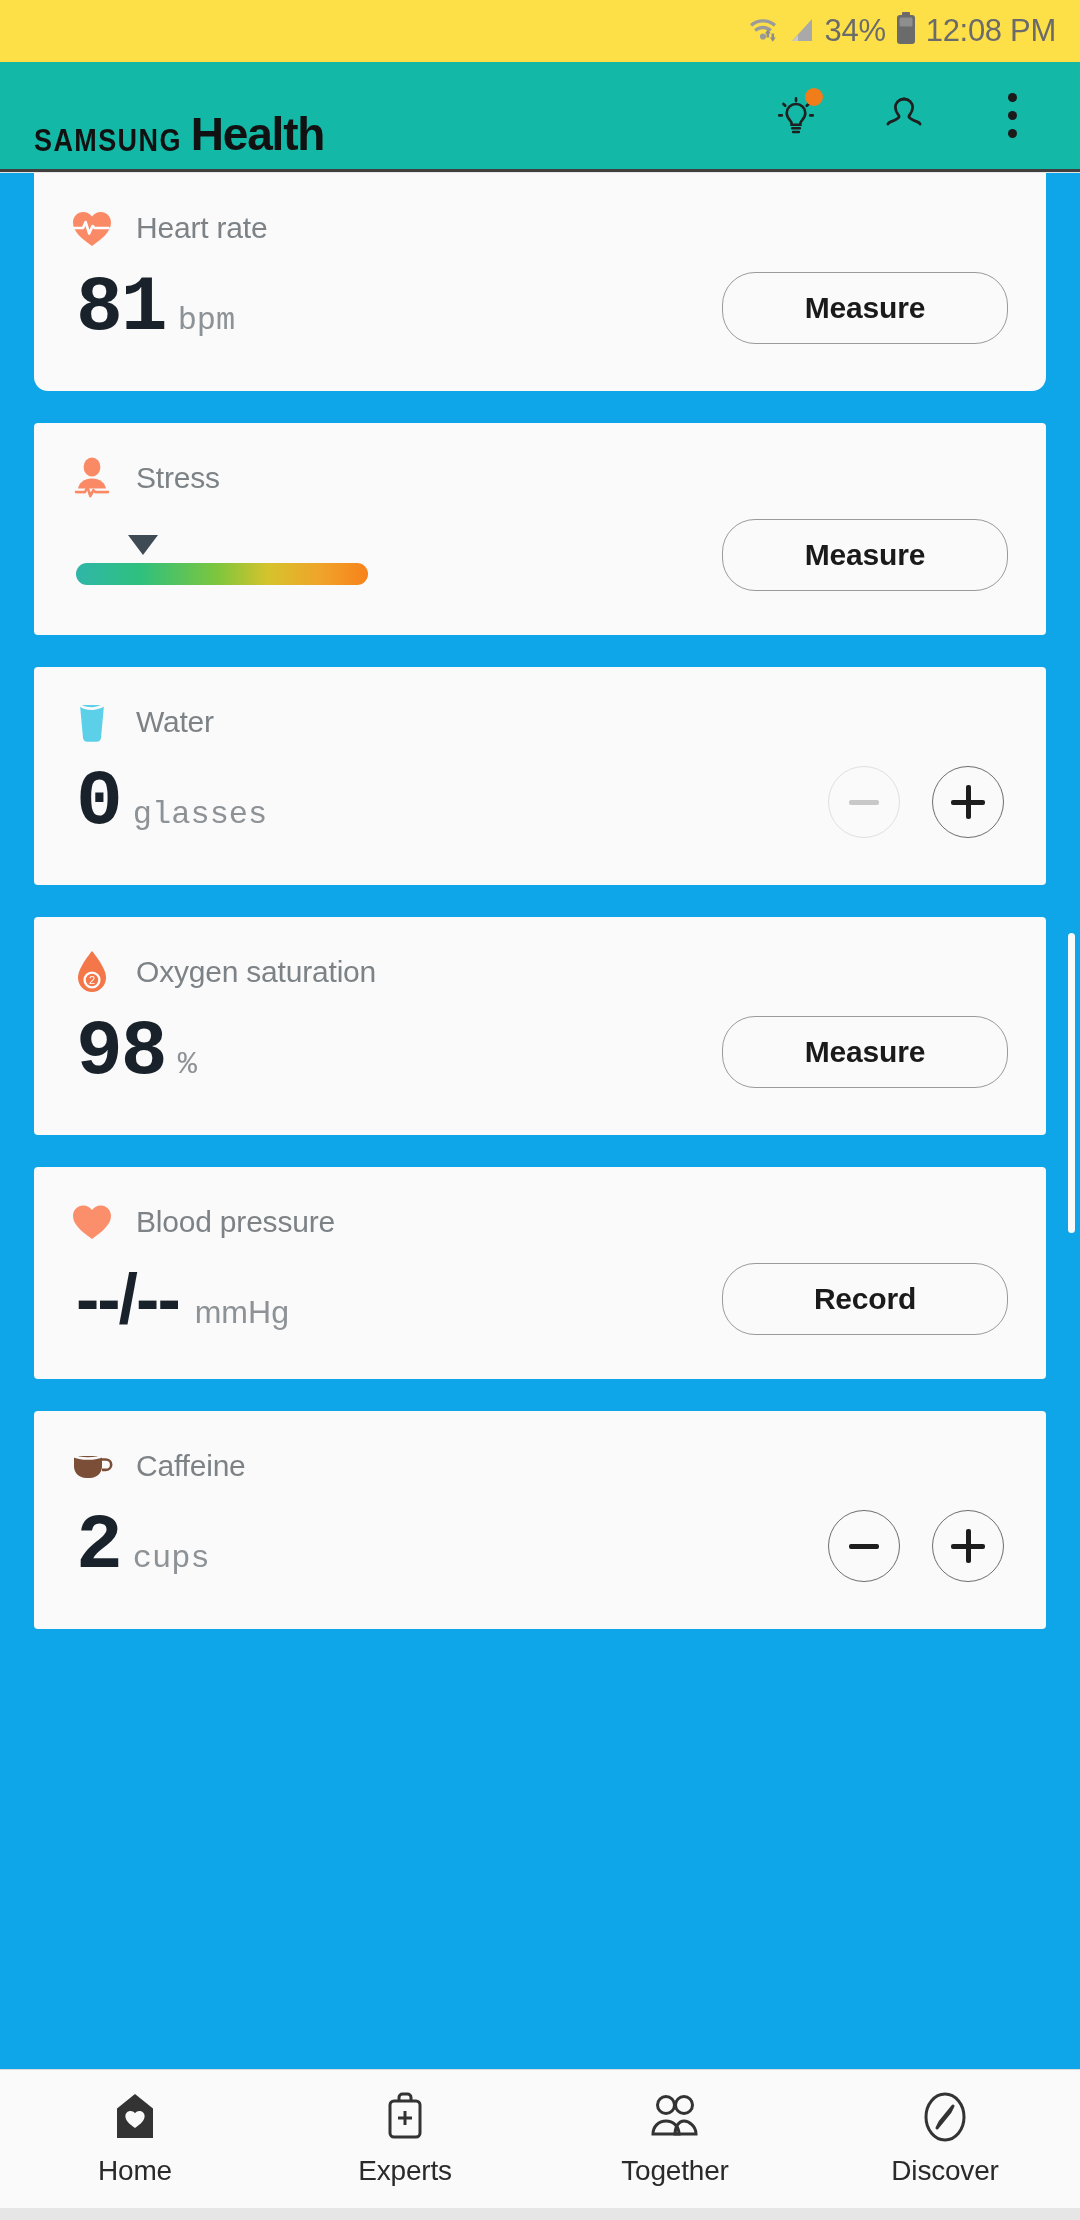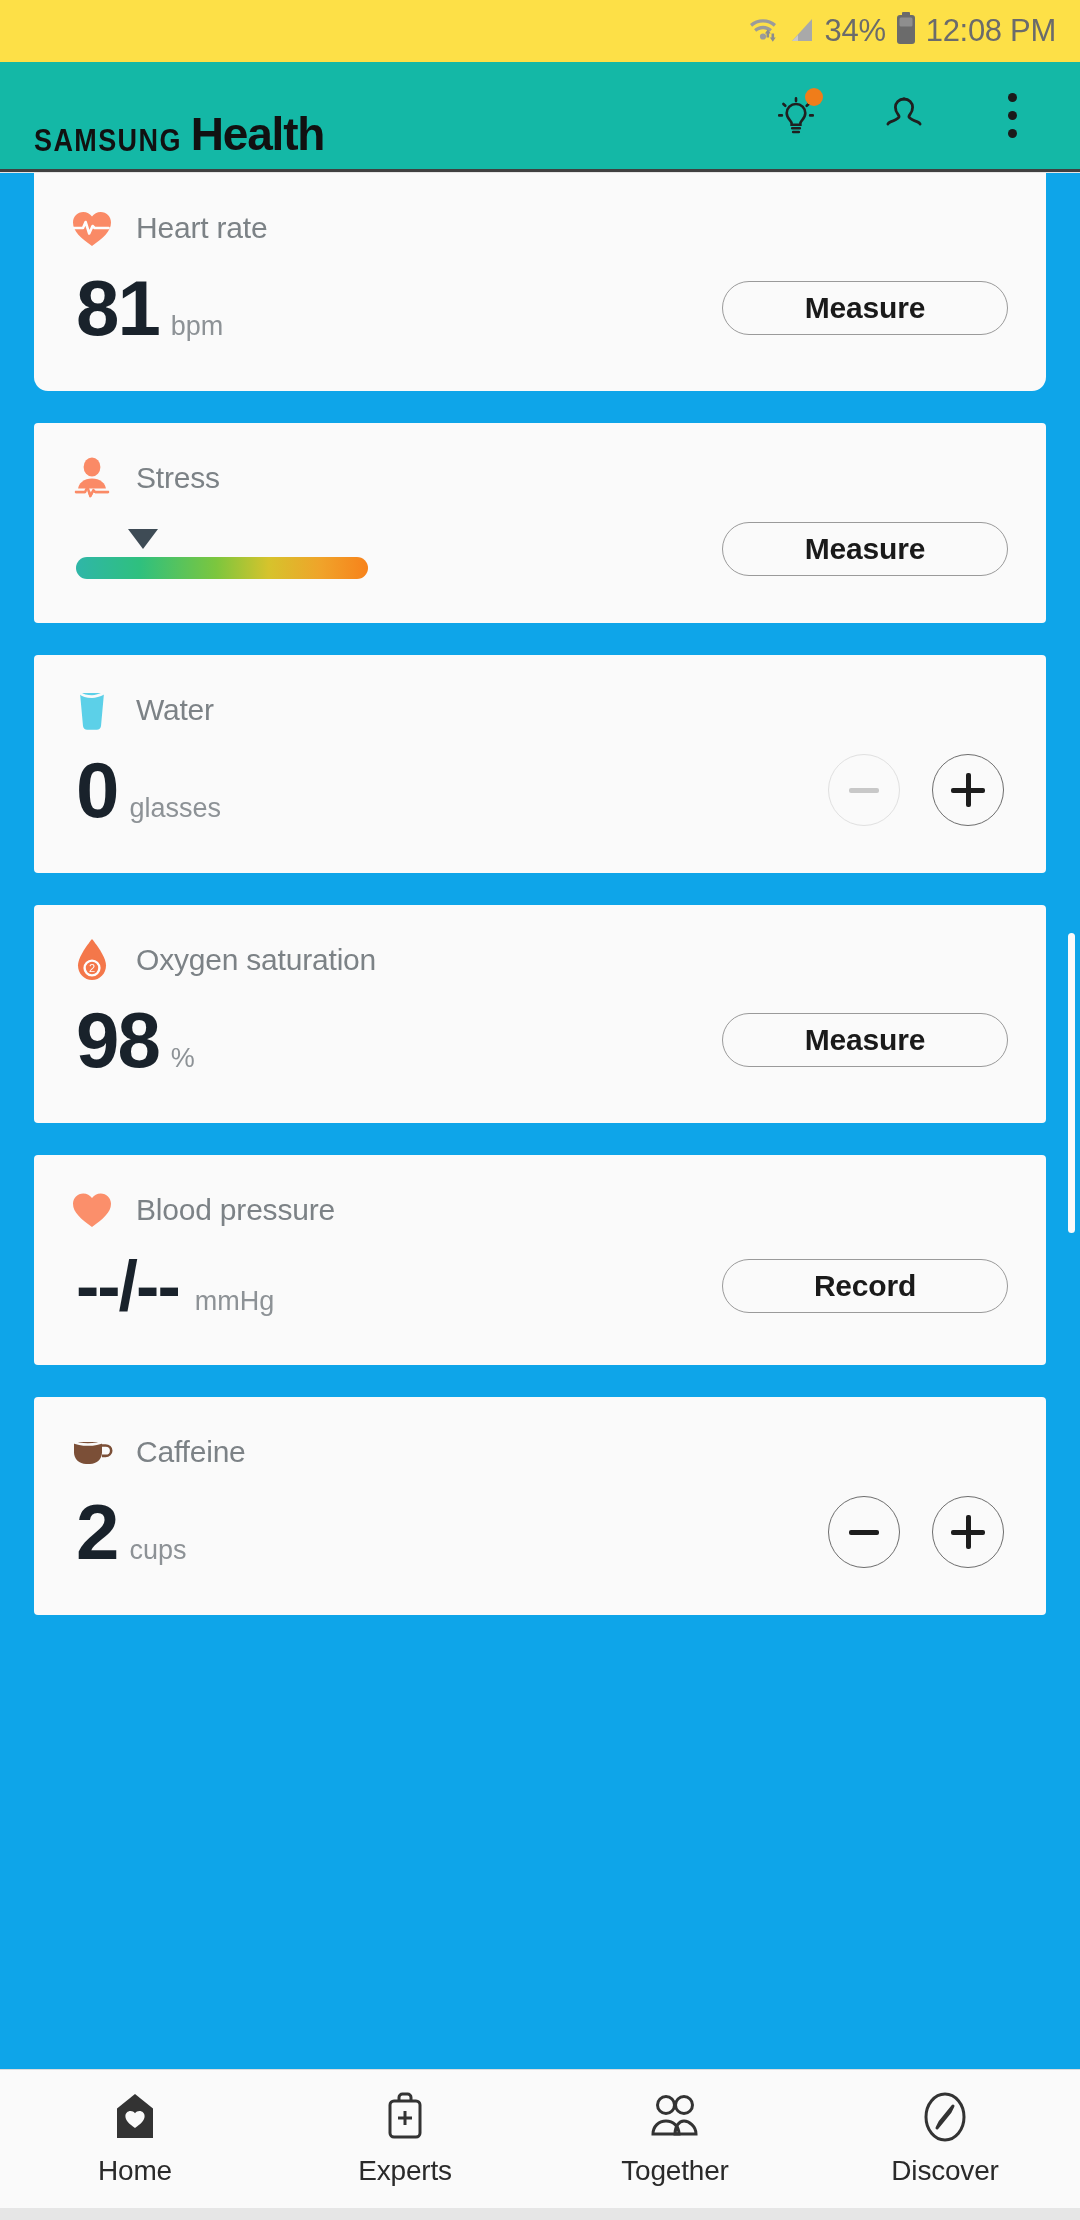--- a/index.html
+++ b/index.html
@@ -68,29 +68,29 @@
   .card-head{ display:flex; align-items:center; gap:22px; padding-top:32px; }
   .card-title{
     font-size:30px; color:#7c8286; letter-spacing:-0.2px;
   }
   .icon-slot{ width:44px; height:46px; display:flex; align-items:center; justify-content:center; }
 
   .card-body{
     display:flex; align-items:center; justify-content:space-between;
     padding:18px 0 44px 0; min-height:118px;
   }
-  .metric{ display:flex; align-items:baseline; gap:12px; padding-left:6px; }
+  .metric{ display:flex; align-items:baseline; gap:12px; padding-left:6px;font-family:Liberation Mono, monospace; }
   .metric-value{
     font-size:78px; font-weight:bold; color:#19222b;
     letter-spacing:-2px; line-height:1;
   }
-  .metric-unit{ font-size:27px; color:#8d9296; }
+  .metric-unit{ font-size:32px; color:#8d9296; }
 
   .btn-pill{
-    min-width:286px; height:54px;
+    min-width:286px; height:72px;
     border:1.5px solid #9a9a9a; border-radius:33px;
     background:#fafafa; color:#1a1a1a;
     font-size:30px; font-weight:bold;
     display:flex; align-items:center; justify-content:center;
     letter-spacing:-0.2px; margin-right:2px;
   }
 
   .steppers{ display:flex; align-items:center; gap:32px; margin-right:6px; }
   .stepper{
     width:72px; height:72px; border-radius:50%;

